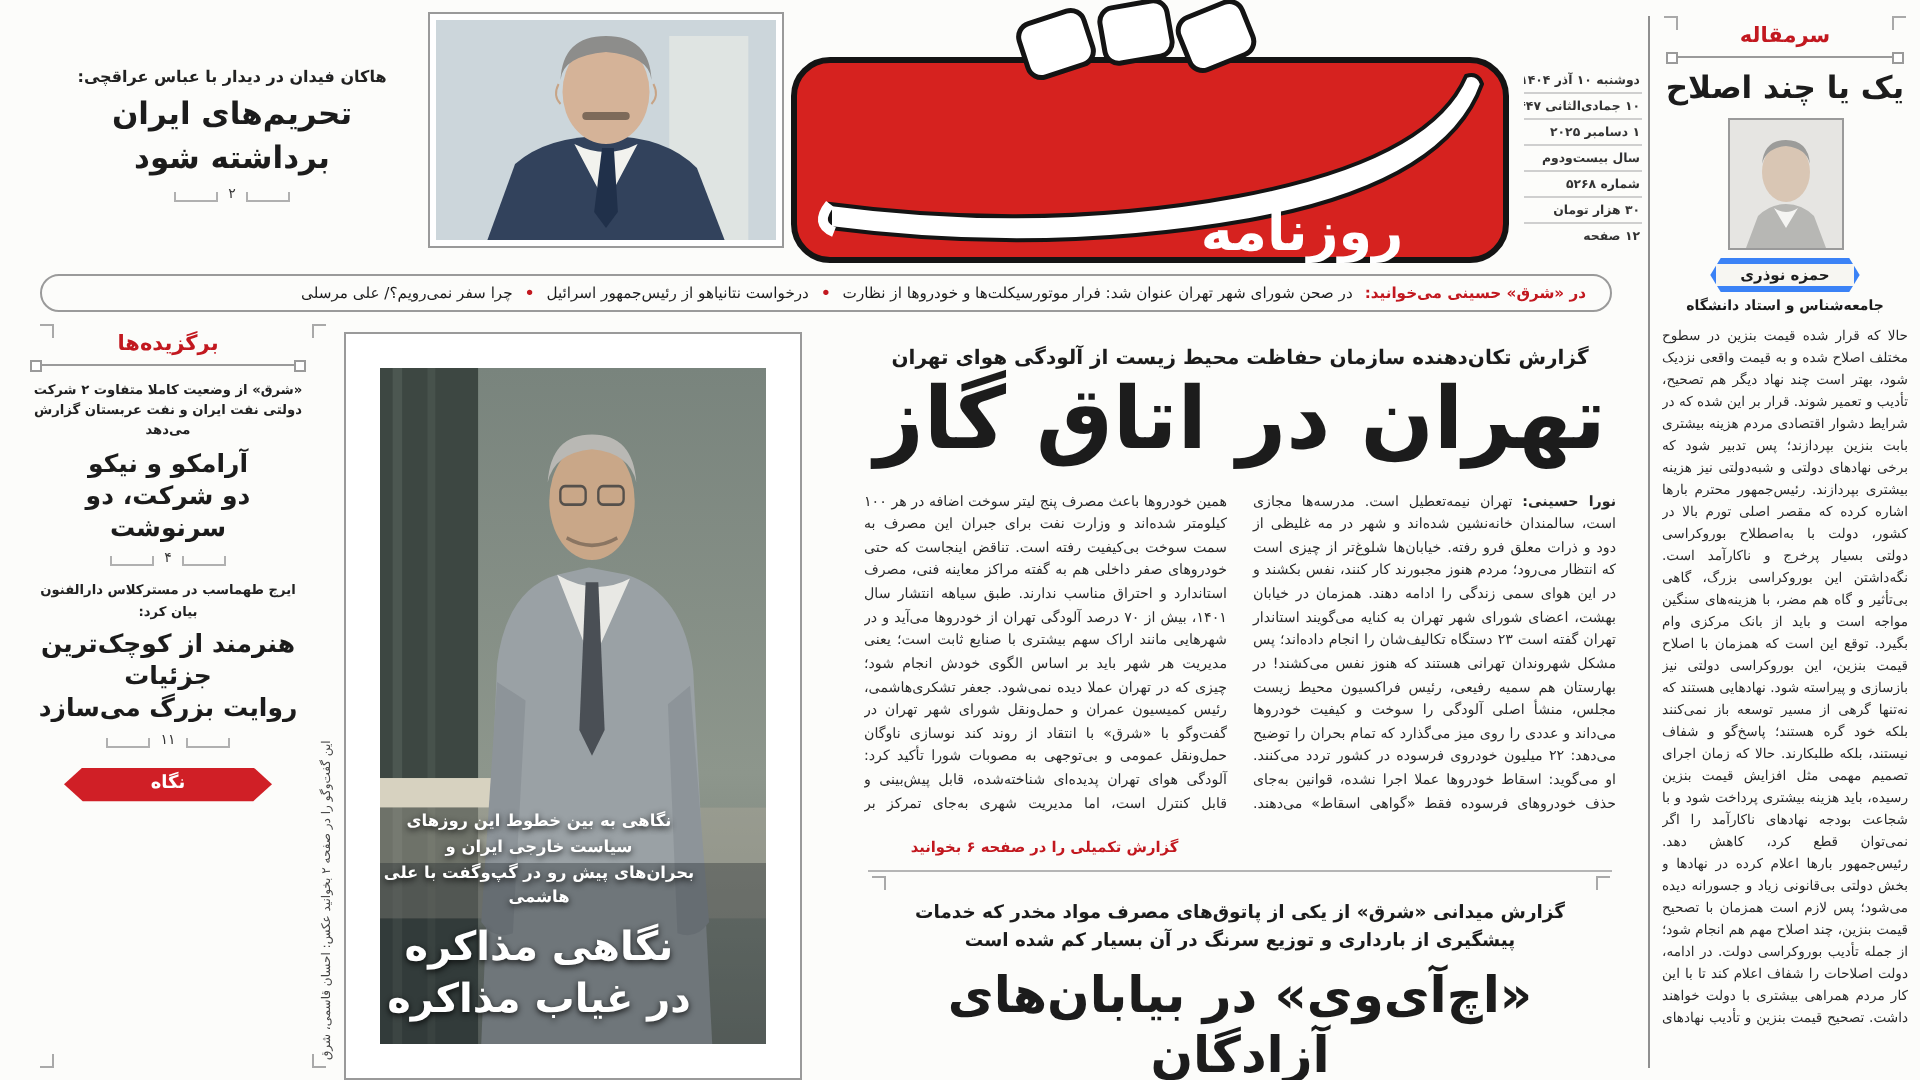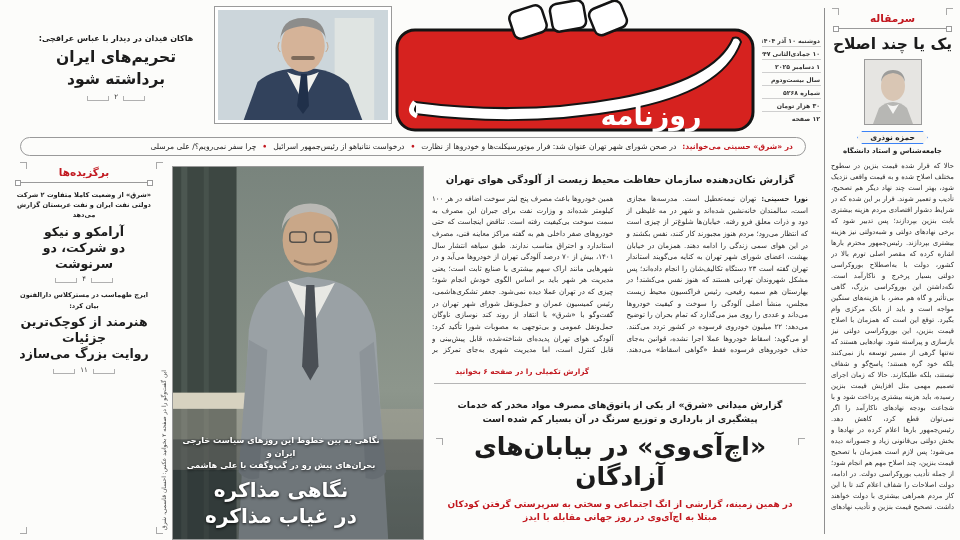--- a/index.html
+++ b/index.html
@@ -45,21 +45,21 @@
 
   
   #vrule{left:824px;top:8px;height:526px;width:0;border-left:1px solid #8f8f8f;}
 
   
   #editorial{left:831px;top:12px;width:123px;height:528px;text-align:center;}
   #editorial .sec{font-size:10.5px;font-weight:bold;letter-spacing:2px;color:#c2181f;}
   #editorial .head{font-size:15.5px;font-weight:bold;margin:4px 0 6px;}
   #ed-photo{width:56px;height:64px;margin:0 auto;border:1px solid #9a9a9a;background:#eee;}
   #ed-photo svg{display:block;width:100%;height:100%;}
-  #ed-name{display:inline-block;margin-top:4px;padding:1px 12px;border:1px solid #3b82f6;border-radius:2px;
+  #ed-name{display:inline-block;margin-top:4px;padding:1px 12px;border:3px solid #3b82f6;border-radius:2px;
            font-size:7.5px;font-weight:bold;background:#f7f6f2;
            clip-path:polygon(0 50%,7% 0,93% 0,100% 50%,93% 100%,7% 100%);}
   #editorial .atitle{font-size:7px;font-weight:bold;margin-top:3px;}
   #editorial .body{margin-top:6px;height:352px;overflow:hidden;text-align:justify;
                    font-size:6.8px;line-height:1.62;color:#2a2a2a;}
 
   
   #strip{left:20px;top:137px;width:786px;height:19px;border:1px solid #9a9a9a;border-radius:10px;
          display:flex;align-items:center;gap:6px;padding:0 12px;box-sizing:border-box;
          font-size:7.6px;white-space:nowrap;overflow:hidden;}
@@ -70,22 +70,22 @@
   #highlights{left:13px;top:162px;width:142px;height:378px;text-align:center;}
   #highlights .sec{font-size:10.5px;font-weight:bold;letter-spacing:2px;color:#c2181f;margin-top:4px;}
   .hl-item{margin-top:7px;}
   .hl-item .kicker{font-size:6.6px;font-weight:bold;line-height:1.55;color:#222;}
   .hl-item .head{font-size:12.5px;font-weight:bold;line-height:1.3;margin-top:3px;}
   #look-badge{width:104px;height:17px;margin:10px auto 4px;background:#d01f26;color:#fff;
               font-size:9px;font-weight:bold;line-height:17px;
               clip-path:polygon(0 50%,9% 0,91% 0,100% 50%,91% 100%,9% 100%);}
 
   
-  #bigphoto{left:172px;top:166px;width:252px;height:374px;background:#fff;border:1px solid #9a9a9a;
-            padding:0;box-sizing:border-box;}
+  #bigphoto{left:172px;top:166px;width:229px;height:374px;background:#fff;border:1px solid #9a9a9a;
+            padding:17px;box-sizing:border-box;}
   #bp-inner{position:relative;width:100%;height:100%;overflow:hidden;background:#828c85;}
   #bp-inner svg{position:absolute;inset:0;width:100%;height:100%;}
   #bp-caption{position:absolute;left:0;right:0;bottom:10px;text-align:center;padding-right:34px;color:#fff;
               text-shadow:0 1px 3px rgba(0,0,0,.85);}
   #bp-caption .kicker{font-size:8.2px;font-weight:bold;line-height:1.55;}
   #bp-caption .head{font-size:20px;font-weight:bold;line-height:1.3;margin-top:5px;}
   #bp-side{left:160px;top:530px;transform:rotate(-90deg);transform-origin:0 0;width:360px;
            font-size:6px;color:#444;white-space:nowrap;text-align:left;direction:rtl;}
 
   
@@ -209,20 +209,24 @@
       <div class="kicker">ایرج طهماسب در مسترکلاس دارالفنون بیان کرد:</div>
       <div class="head pre">هنرمند از کوچک‌ترین جزئیات
 روایت بزرگ می‌سازد</div>
       <div class="marker">
           <span class="ml"></span>
           <span class="mn">۱۱</span>
           <span class="ml"></span>
         </div>
     </div>
 
+    <div id="look">
+      <div id="look-badge">نگاه</div>
+
+    </div>
   </div>
 
   <div id="bigphoto" class="abs">
     <div id="bp-inner">
       <svg viewBox="0 0 244 366" preserveAspectRatio="none">
         <defs>
           <linearGradient id="bg1" x1="0" y1="0" x2="0" y2="1">
             <stop offset="0" stop-color="#79847d"></stop>
               <stop offset="0.6" stop-color="#8d968c"></stop>
               <stop offset="1" stop-color="#6f7870"></stop>
@@ -251,20 +255,21 @@
 بحران‌های پیش رو در گپ‌وگفت با علی هاشمی</div>
         <div class="head pre">نگاهی مذاکره
 در غیاب مذاکره</div>
       </div>
     </div>
   </div>
   <div id="bp-side" class="abs">این گفت‌وگو را در صفحه ۲ بخوانید    عکس: احسان قاسمی، شرق</div>
 
   <div id="main" class="abs">
     <div class="kicker">گزارش تکان‌دهنده سازمان حفاظت محیط زیست از آلودگی هوای تهران</div>
+    <div class="headline">تهران در اتاق گاز</div>
     <div class="cols"><b>نورا حسینی:</b><span> تهران نیمه‌تعطیل است. مدرسه‌ها مجازی است، سالمندان خانه‌نشین شده‌اند و شهر در مه غلیظی از دود و ذرات معلق فرو رفته. خیابان‌ها شلوغ‌تر از چیزی است که انتظار می‌رود؛ مردم هنوز مجبورند کار کنند، نفس بکشند و در این هوای سمی زندگی را ادامه دهند. همزمان در خیابان بهشت، اعضای شورای شهر تهران به کنایه می‌گویند استاندار تهران گفته است ۲۳ دستگاه تکالیف‌شان را انجام داده‌اند؛ پس مشکل شهروندان تهرانی هستند که هنوز نفس می‌کشند! در بهارستان هم سمیه رفیعی، رئیس فراکسیون محیط زیست مجلس، منشأ اصلی آلودگی را سوخت و کیفیت خودروها می‌داند و عددی را روی میز می‌گذارد که تمام بحران را توضیح می‌دهد: ۲۲ میلیون خودروی فرسوده در کشور تردد می‌کنند. او می‌گوید: اسقاط خودروها عملا اجرا نشده، قوانین به‌جای حذف خودروهای فرسوده فقط «گواهی اسقاط» می‌دهند. همین خودروها باعث مصرف پنج لیتر سوخت اضافه در هر ۱۰۰ کیلومتر شده‌اند و وزارت نفت برای جبران این مصرف به سمت سوخت بی‌کیفیت رفته است. تناقض اینجاست که حتی خودروهای صفر داخلی هم به گفته مراکز معاینه فنی، مصرف استاندارد و احتراق مناسب ندارند. طبق سیاهه انتشار سال ۱۴۰۱، بیش از ۷۰ درصد آلودگی تهران از خودروها می‌آید و در شهرهایی مانند اراک سهم بیشتری با صنایع ثابت است؛ یعنی مدیریت هر شهر باید بر اساس الگوی خودش انجام شود؛ چیزی که در تهران عملا دیده نمی‌شود. جعفر تشکری‌هاشمی، رئیس کمیسیون عمران و حمل‌ونقل شورای شهر تهران در گفت‌وگو با «شرق» با انتقاد از روند کند نوسازی ناوگان حمل‌ونقل عمومی و بی‌توجهی به مصوبات شورا تأکید کرد: آلودگی هوای تهران پدیده‌ای شناخته‌شده، قابل پیش‌بینی و قابل کنترل است، اما مدیریت شهری به‌جای تمرکز بر راهکارهای سریع و مؤثر، به سراغ پروژه‌های پرهزینه و دیربازده و بعضا نمایشی رفته است.</span></div>
     <div class="more">گزارش تکمیلی را در صفحه ۶ بخوانید</div>
     <div class="divider"></div>
 
     <div id="hiv">
       <div class="kicker pre">گزارش میدانی «شرق» از یکی از پاتوق‌های مصرف مواد مخدر که خدمات
 پیشگیری از بارداری و توزیع سرنگ در آن بسیار کم شده است</div>
       <div class="headline">«اچ‌آی‌وی» در بیابان‌های آزادگان</div>
       <div class="sub pre">در همین زمینه، گزارشی از انگ اجتماعی و سختی به سرپرستی گرفتن کودکان
 مبتلا به اچ‌آی‌وی در روز جهانی مقابله با ایدز</div>

